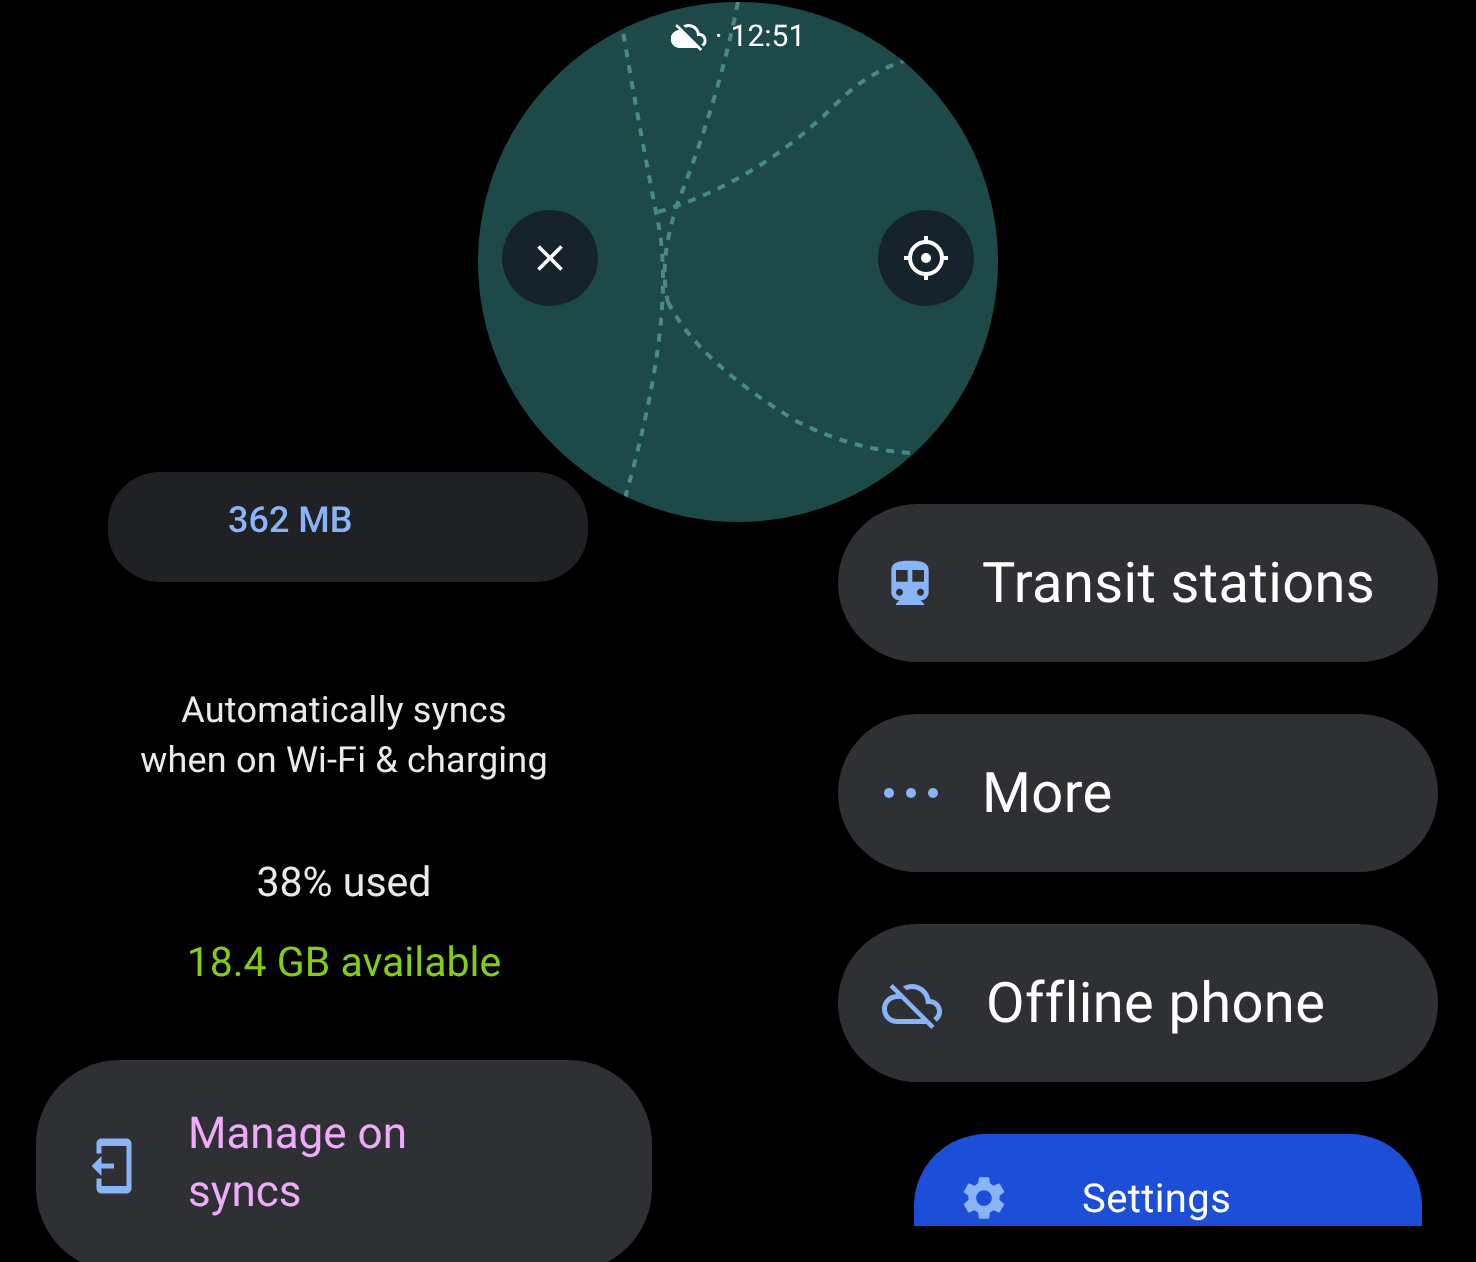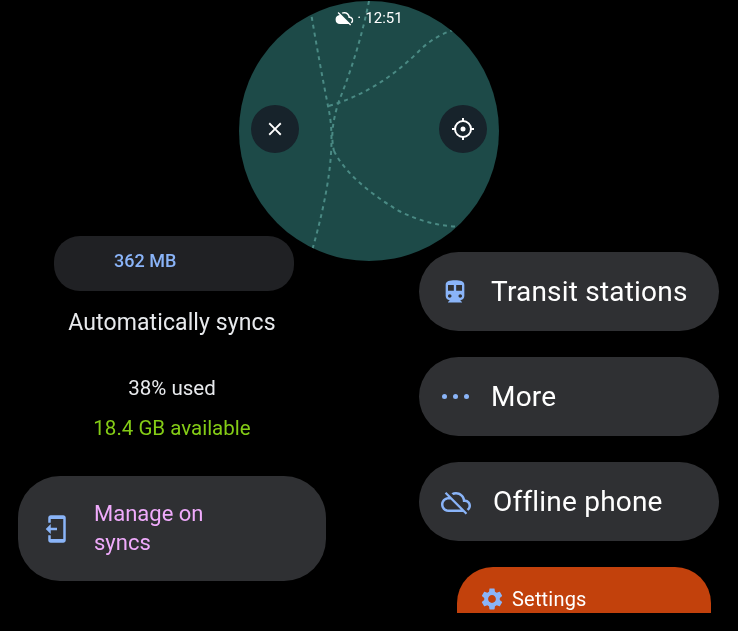--- a/index.html
+++ b/index.html
@@ -78,23 +78,23 @@
       width: auto;
       min-width: 240px;
     }
     .chip-size {
       color: #8ab4f8;
       font-size: 18px;
       font-weight: 500;
     }
     .sync-text {
       text-align: center;
-      font-size: 23px;
+      font-size: 18px;
       line-height: 1.4;
-      margin-top: 16px;
+      margin-top: 52px;
       color: #e8eaed;
       letter-spacing: 0.1px;
     }
     .usage-pct {
       text-align: center;
       font-size: 20.5px;
       margin-top: 37px;
       color: #e8eaed;
     }
     .usage-avail {
@@ -144,26 +144,26 @@
     .more-dots {
       display: flex;
       gap: 6px;
       width: 28px;
       justify-content: center;
     }
     .more-dots span {
       width: 5px; height: 5px; border-radius: 50%; background: #8ab4f8;
     }
     .settings-chip {
-      background: #c2410c;
+      background: #1d4ed8;
       border-radius: 36px 36px 0 0;
       padding: 18px 22px 0 22px;
       display: flex;
       align-items: center;
-      gap: 7px;
+      gap: 36px;
       margin-left: 38px;
       margin-right: 8px;
       height: 46px;
       overflow: hidden;
     }
     svg { display: block; }
   </style>
 </head>
 <body>
 
@@ -199,20 +199,21 @@
 </div>
 
 <div class="left-col">
   <div class="chip-small" style="width:240px; margin-left:36px; padding:14px 22px 20px 22px;align-items:flex-end;">
     <div style="display:flex; flex-direction:column; gap:4px; padding-left:38px;">
       <span class="chip-size">362 MB</span>
     </div>
   </div>
   <div class="sync-text">
     <span>Automatically syncs</span><br>
+    <span>when on Wi-Fi &amp; charging</span>
   </div>
   <div class="usage-pct">38% used</div>
   <div class="usage-avail">18.4 GB available</div>
   <div class="manage-chip">
     <svg class="manage-icon" width="30" height="30" viewBox="0 0 24 24">
       <path d="M17 1H7c-1.1 0-2 .9-2 2v4h2V4h10v16H7v-3H5v4c0 1.1.9 2 2 2h10c1.1 0 2-.9 2-2V3c0-1.1-.9-2-2-2z M3 12l4 4v-3h5v-2H7V8l-4 4z" fill="#8ab4f8"></path>
     </svg>
     <div class="manage-label">
       <span>Manage on</span><br>
       <span>syncs</span>

